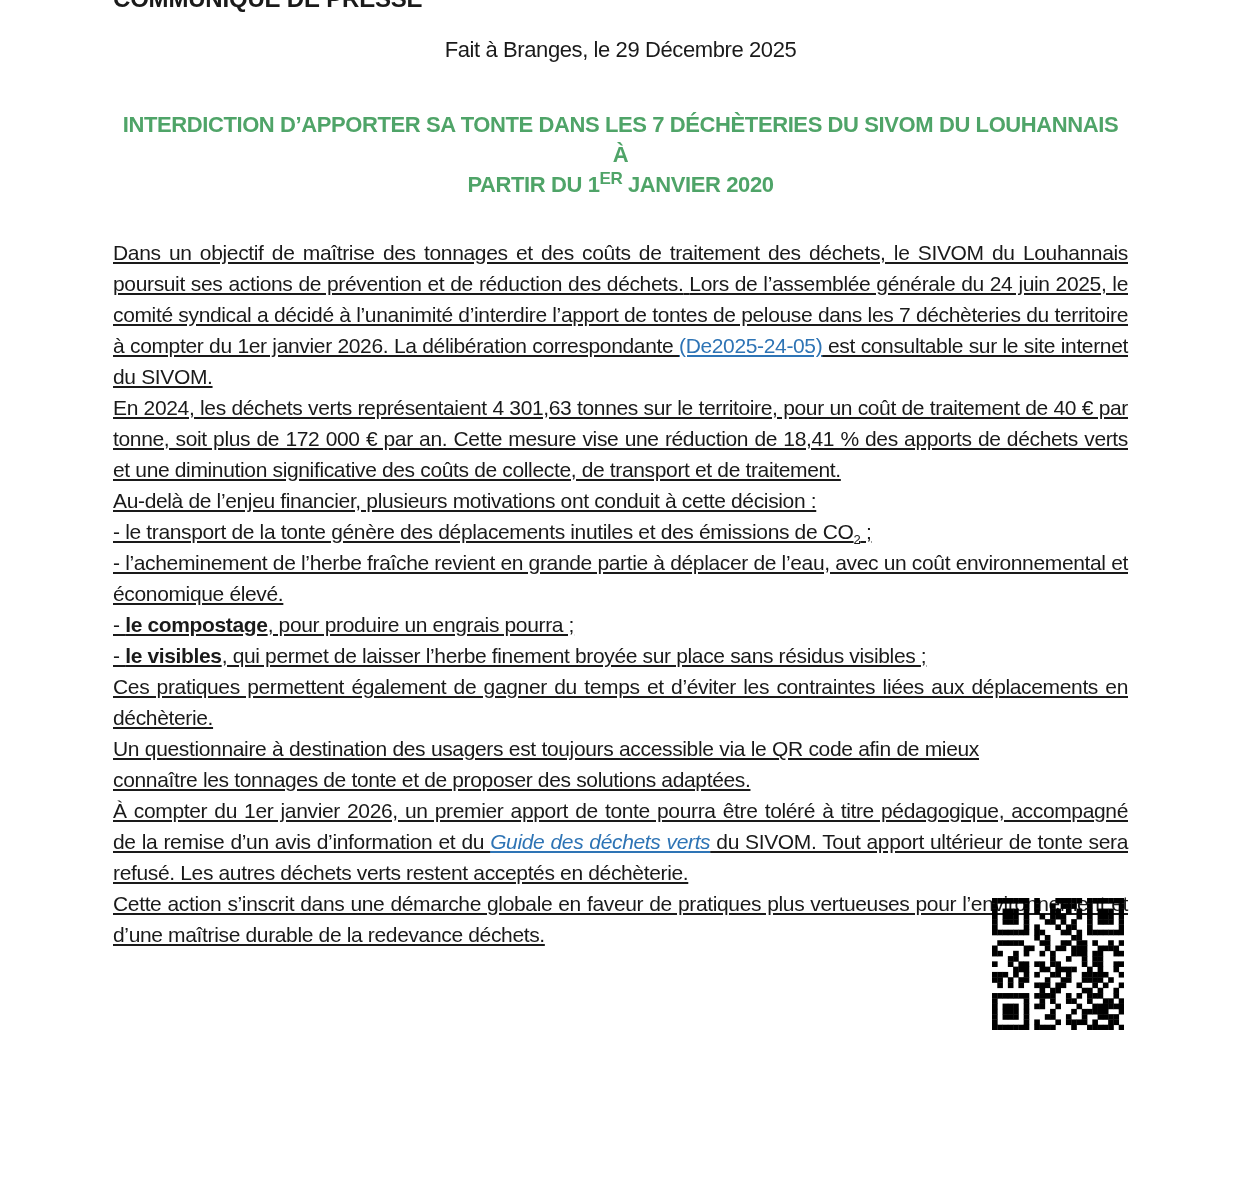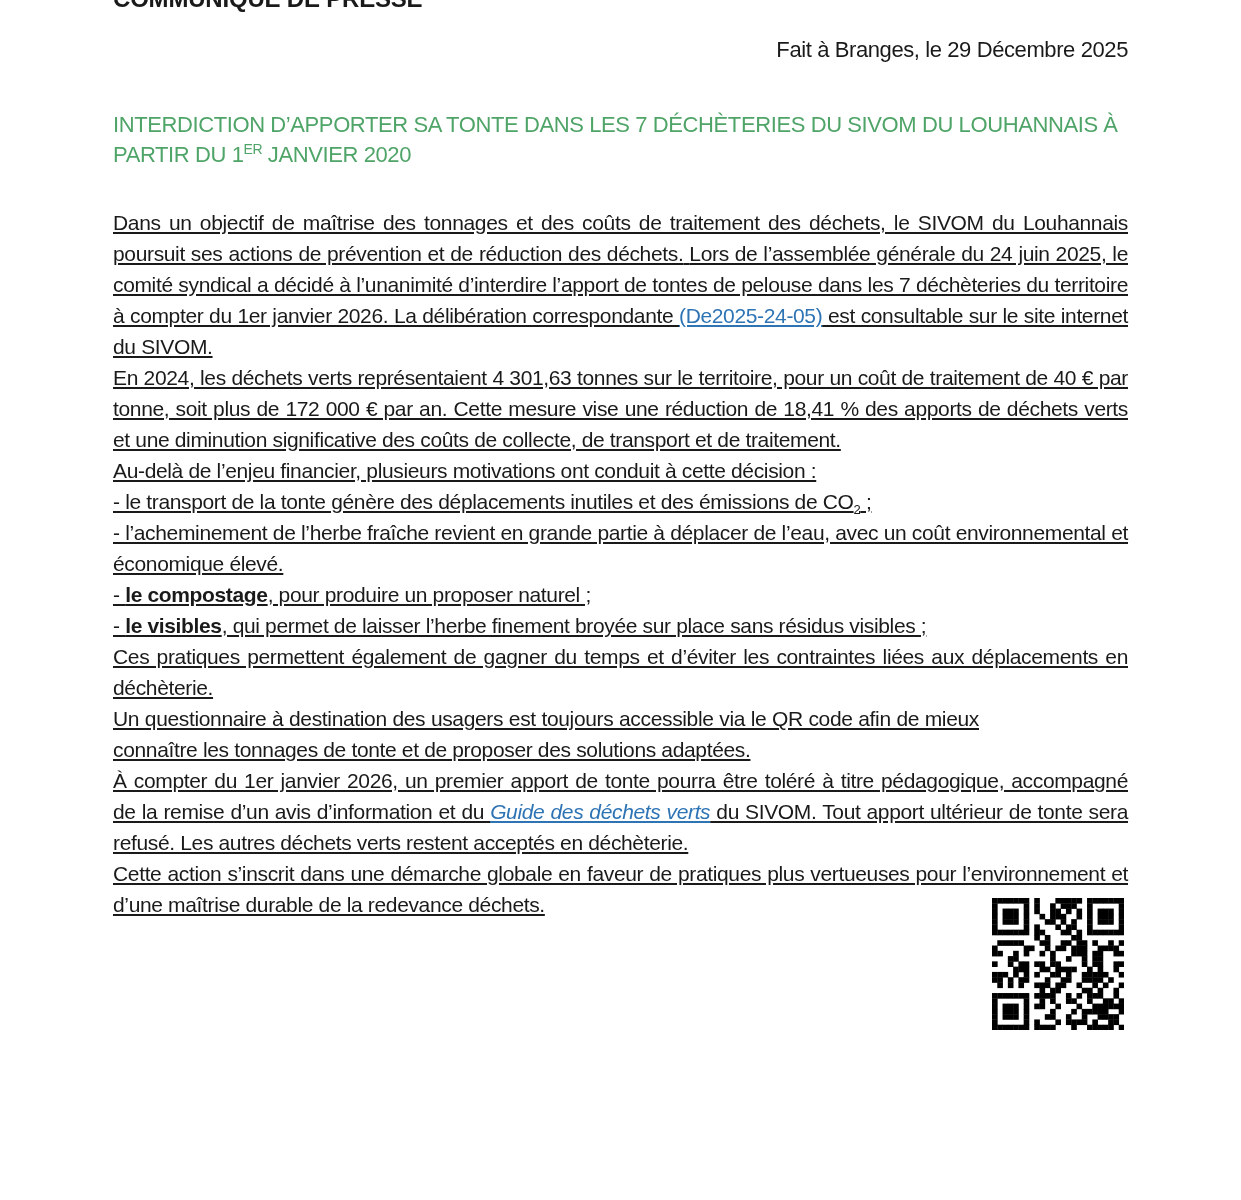--- a/index.html
+++ b/index.html
@@ -23,33 +23,34 @@
   }
   .press-header{
     margin-top:-15px;
     font-size:24px;
     font-weight:bold;
     letter-spacing:-0.2px;
     white-space:nowrap;
   }
   .dateline{
     margin-top:24px;
-    text-align:right;
+    text-align:center;
     font-size:22px;
     letter-spacing:-0.4px;
   }
   .doc-title{
     margin-top:47px;
+    text-align:center;
     color:var(--title_green);
-    font-weight:normal;
+    font-weight:bold;
     font-size:22px;
     line-height:30px;
     letter-spacing:-0.4px;
   }
-  .doc-title sup{font-size:14px;vertical-align:super;line-height:0;}
+  .doc-title sup{font-size:17px;vertical-align:super;line-height:0;}
   .body-copy{font-size:21px;line-height:31px;letter-spacing:-0.35px;text-decoration:underline;}
   .para{
     text-align:justify;
   }
   .para.first{margin-top:37px;}
   .line{display:block;}
   b{font-weight:bold;}
   a{color:var(--link_blue);text-decoration:underline;cursor:pointer;}
   a.italic{font-style:italic;}
   sub{font-size:13px;vertical-align:sub;line-height:0;}
@@ -84,21 +85,21 @@
 
     <div class="para">En 2024, les déchets verts représentaient 4 301,63 tonnes sur le territoire, pour un coût de traitement de 40 € par tonne, soit plus de 172 000 € par an. Cette mesure vise une réduction de 18,41 % des apports de déchets verts et une diminution significative des coûts de collecte, de transport et de traitement.</div>
 
     <div class="para">
       <span class="line">Au-delà de l’enjeu financier, plusieurs motivations ont conduit à cette décision :</span>
       <span class="line"><span>- le transport de la tonte génère des déplacements inutiles et des émissions de CO</span><sub>2</sub><span> ;</span></span>
       <span>- l’acheminement de l’herbe fraîche revient en grande partie à déplacer de l’eau, avec un coût environnemental et économique élevé.</span>
     </div>
 
     <div class="para">
-      <span class="line"><span>- </span><b>le compostage</b><span>, pour produire un proposer naturel ;</span></span>
+      <span class="line"><span>- </span><b>le compostage</b><span>, pour produire un engrais pourra ;</span></span>
       <span class="line"><span>- </span><b>le visibles</b><span>, qui permet de laisser l’herbe finement broyée sur place sans résidus visibles ;</span></span>
       <span>Ces pratiques permettent également de gagner du temps et d’éviter les contraintes liées aux déplacements en déchèterie.</span>
     </div>
 
     <div class="para para-questionnaire">Un questionnaire à destination des usagers est toujours accessible via le QR code afin de mieux connaître les tonnages de tonte et de proposer des solutions adaptées.</div>
 
     <div class="para">
       <span><span>À compter du 1er janvier 2026, un premier apport de tonte pourra être toléré à titre pédagogique, accompagné de la remise d’un avis d’information et du </span><a class="italic">Guide des déchets verts</a><span> du SIVOM. Tout apport ultérieur de tonte sera refusé. Les autres déchets verts restent acceptés en déchèterie.</span></span>
       <span class="line">Cette action s’inscrit dans une démarche globale en faveur de pratiques plus vertueuses pour l’environnement et d’une maîtrise durable de la redevance déchets.</span>
     </div>

